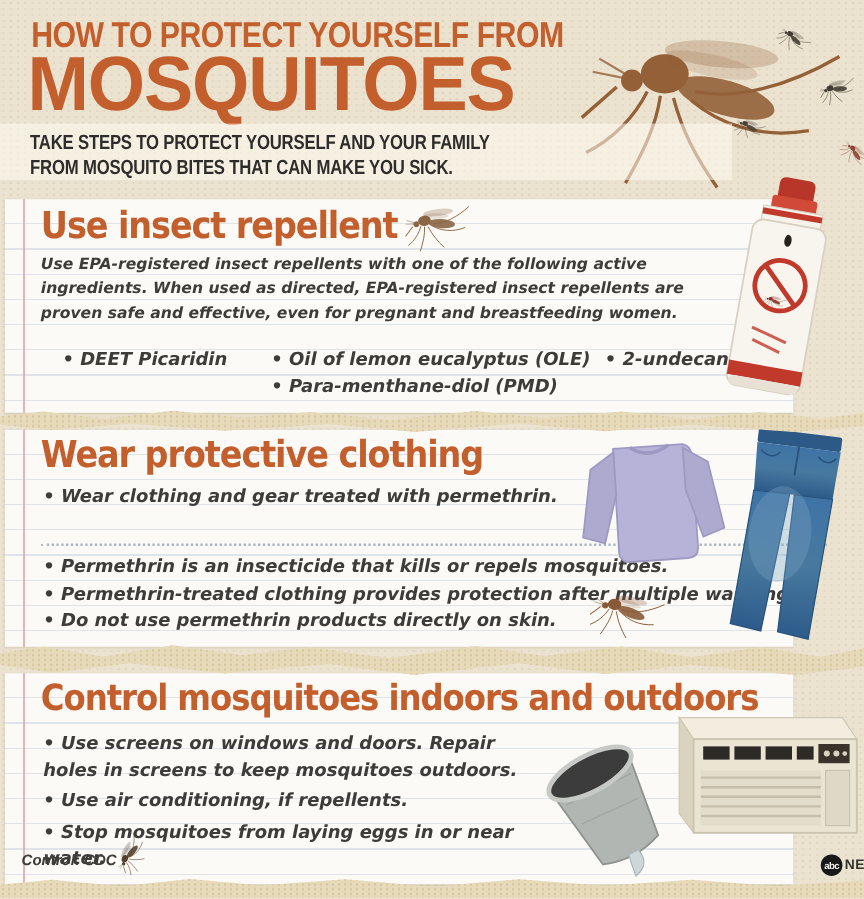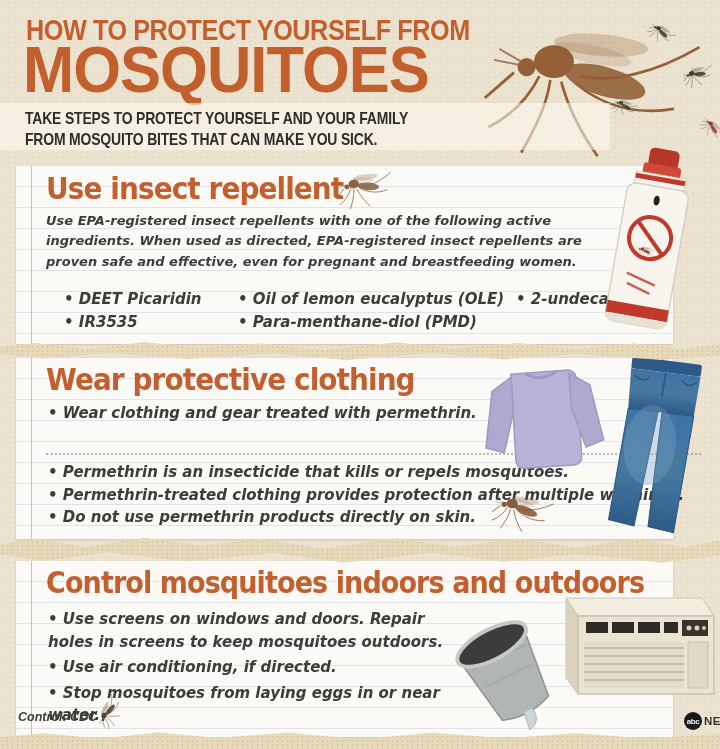--- a/index.html
+++ b/index.html
@@ -11,21 +11,21 @@
   
   .title1{position:absolute;left:26px;top:13px;color:#c35f2d;font-weight:800;
     font-size:30px;letter-spacing:-.5px;transform:scaleX(.84);transform-origin:left top;white-space:nowrap;}
   .title2{position:absolute;left:23px;top:33px;color:#c35f2d;font-weight:800;
     font-size:64px;letter-spacing:-1px;transform:scaleX(.96);transform-origin:left top;white-space:nowrap;}
   .subtitle-band{position:absolute;left:0;top:103px;width:610px;height:47px;
     background:rgba(255,252,243,.55);}
   .subtitle{position:absolute;left:25px;top:6px;color:#2e2d2b;font-weight:700;
     font-size:17px;line-height:1.23;letter-spacing:-.2px;transform:scaleX(.82);transform-origin:left top;white-space:nowrap;}
   
-  .paper{position:absolute;left:16px;width:657px;background-color:#fbfaf6;
+  .paper{position:absolute;left:4px;width:657px;background-color:#fbfaf6;
     background-image:
       linear-gradient(to right, transparent 15px, rgba(227,154,162,.75) 15px, rgba(227,154,162,.75) 16.5px, transparent 16.5px),
       repeating-linear-gradient(to bottom, transparent 0, transparent 20px, rgba(150,170,200,.28) 20px, rgba(150,170,200,.28) 21px);
     box-shadow:0 1px 2px rgba(120,100,60,.25);}
   #sec1{top:166px;height:178px;}
   #sec2{top:358px;height:181px;}
   #sec3{top:561px;height:176px;}
   .sec-heading{position:absolute;left:30px;color:#c35f2d;font-weight:800;
     font-family:"DejaVu Sans",sans-serif;letter-spacing:-1px;transform:scaleX(.9);transform-origin:left top;white-space:nowrap;}
   .hand{font-family:"DejaVu Sans",sans-serif;font-style:italic;font-weight:600;color:#3d3c3a;}
@@ -119,21 +119,20 @@
       </div>
     </div>
   </div>
 
   <div class="paper" id="sec1">
     <div class="sec-heading">Use insect repellent</div>
     <div class="s1-body hand">Use EPA-registered insect repellents with one of the following active ingredients. When used as directed, EPA-registered insect repellents are proven safe and effective, even for pregnant and breastfeeding women.</div>
     <div class="bullet-cols">
       <ul class="blist hand bcol bcol1">
         <li>DEET Picaridin</li>
-        <li>IR3535</li>
       </ul>
       <ul class="blist hand bcol bcol2">
         <li>Oil of lemon eucalyptus (OLE)</li>
         <li>Para-menthane-diol (PMD)</li>
       </ul>
       <ul class="blist hand bcol bcol3">
         <li>2-undecanone</li>
       </ul>
     </div>
   </div>
@@ -197,21 +196,21 @@
   </svg>
 
   <svg class="art" style="left:492px;top:486px;color:#8a5a38;transform:rotate(6deg)" width="62" height="47" viewBox="0 0 120 90">
       <use href="#mosq" xlink:href="#mosq"></use>
     </svg>
 
   <div class="paper" id="sec3">
     <div class="sec-heading">Control mosquitoes indoors and outdoors</div>
     <ul class="blist hand s3-bullets">
       <li>Use screens on windows and doors. Repair holes in screens to keep mosquitoes outdoors.</li>
-      <li>Use air conditioning, if directed.</li>
+      <li>Use air conditioning, if repellents.</li>
       <li>Stop mosquitoes from laying eggs in or near water.</li>
     </ul>
   </div>
 
   <svg class="art" style="left:436px;top:596px" width="132" height="136" viewBox="0 0 132 136">
     <g transform="rotate(-28 66 68)">
       <path d="M30,46 L102,46 L92,118 Q66,128 40,118 Z" fill="#b2b6b2" stroke="#8f938f" stroke-width="1.5"></path>
       <path d="M36,60 L96,62 M40,80 L92,83" stroke="#9ca09c" stroke-width="1.2" opacity=".7"></path>
       <ellipse cx="66" cy="46" rx="38" ry="15" fill="#3c3c3c" stroke="#c6c9c6" stroke-width="4"></ellipse>
     </g>

